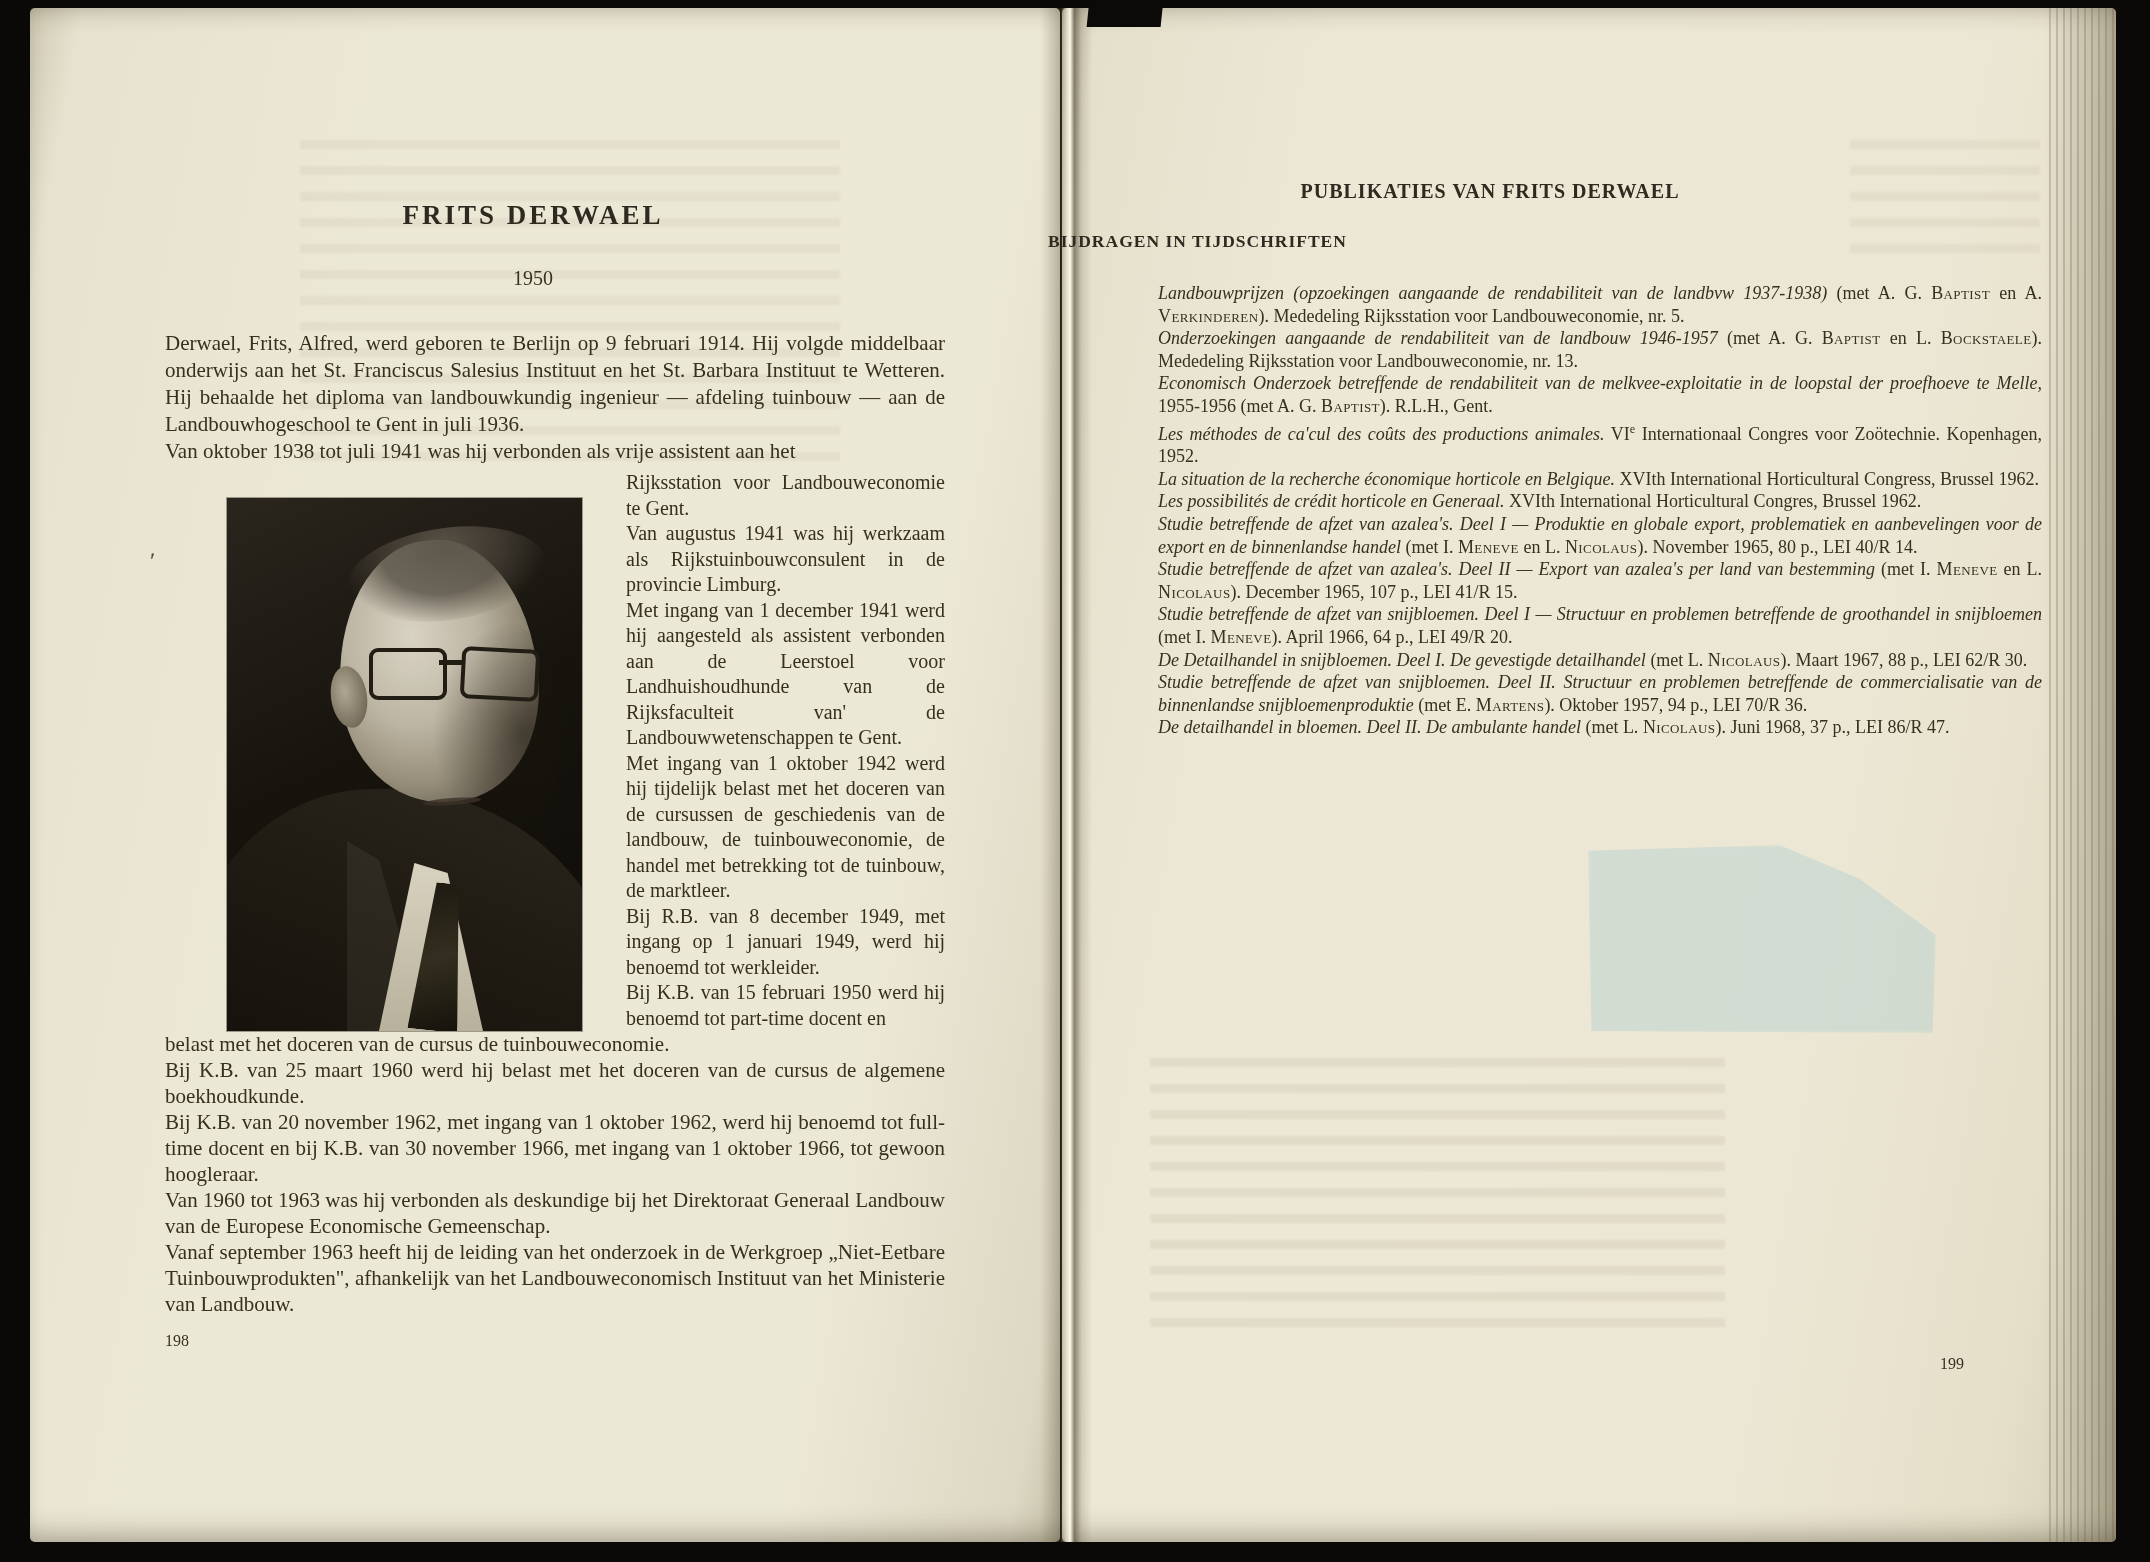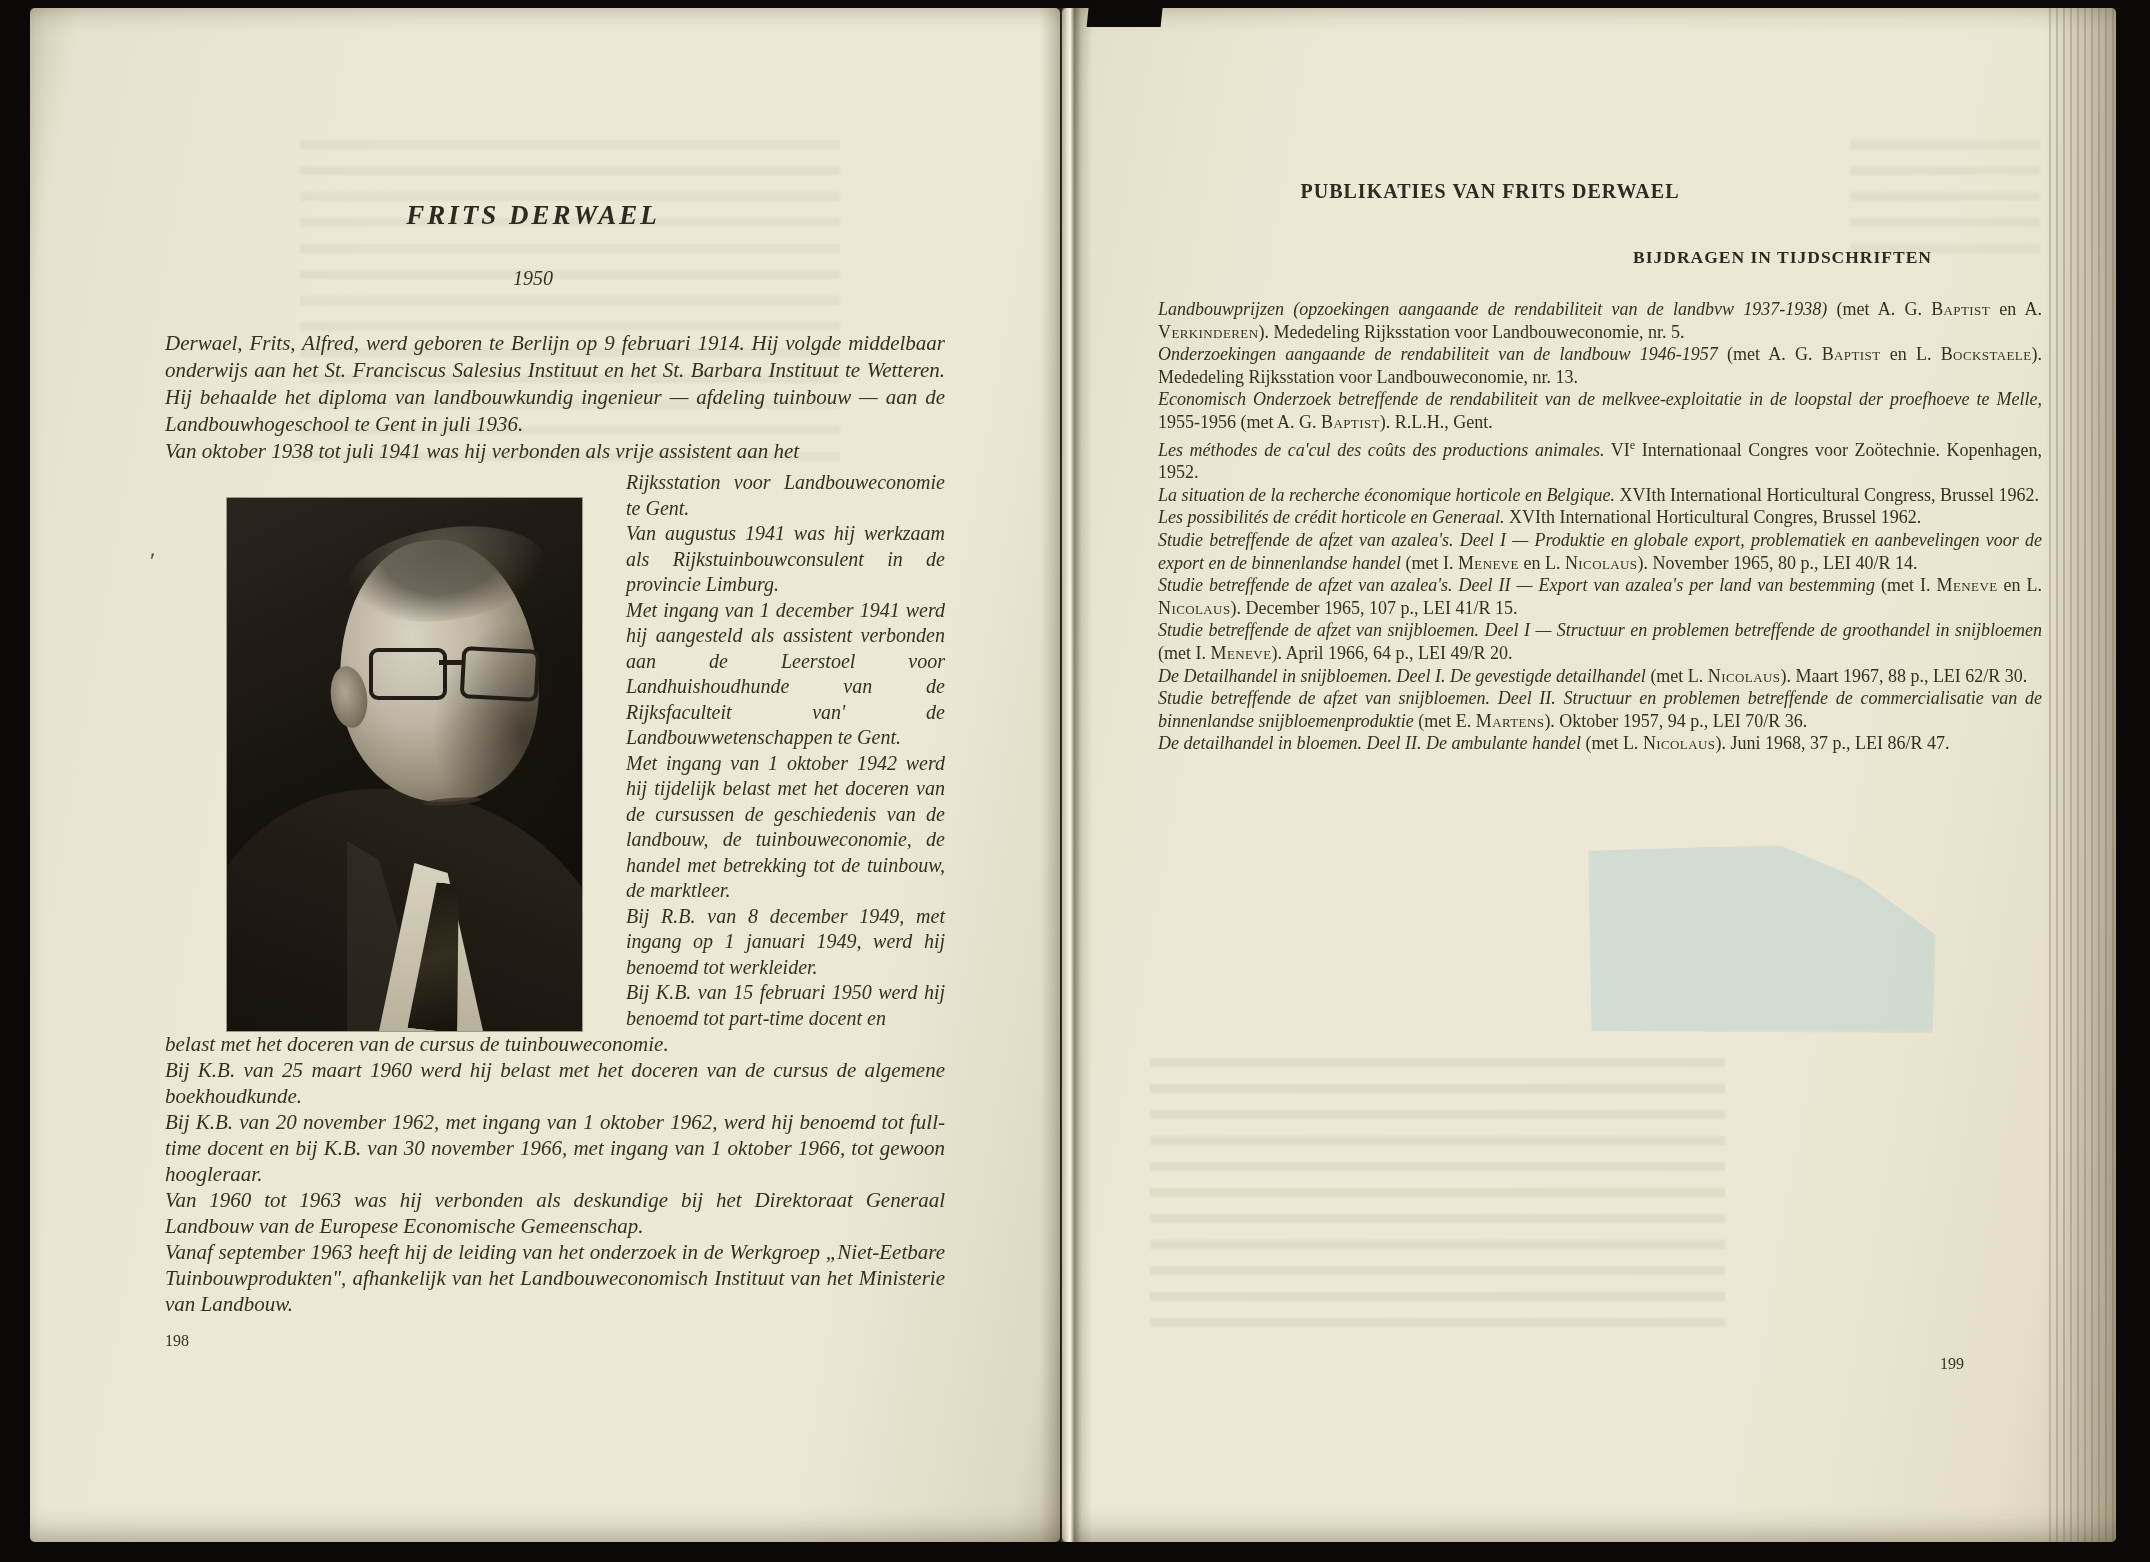--- a/index.html
+++ b/index.html
@@ -22,21 +22,21 @@
   
   .ghost{position:absolute;filter:blur(1.2px);pointer-events:none;}
   .ghost-lines{background:repeating-linear-gradient(180deg,rgba(118,108,84,.10) 0 9px,rgba(118,108,84,0) 9px 26px);}
   .ghost-left-top{left:300px;top:140px;width:540px;height:330px;opacity:.75;}
   .ghost-right-top{left:1850px;top:140px;width:190px;height:120px;opacity:.7;}
   .ghost-right-bottom{left:1150px;top:1058px;width:575px;height:280px;opacity:.95;}
   .blue-patch{left:1588px;top:845px;width:348px;height:188px;background:rgba(173,205,207,.42);
     clip-path:polygon(0 3%,55% 0,78% 18%,100% 48%,99% 100%,1% 99%);filter:blur(2px);}
   .margin-mark{position:absolute;left:150px;top:548px;font-size:24px;color:#4a4433;}
   
-  .col-left{position:absolute;left:165px;top:150px;width:780px;font-style:italic;}
+  .col-left{position:absolute;left:165px;top:150px;width:780px;}
   .bio-title{margin:50px 0 0;text-align:center;font-size:27px;font-weight:700;letter-spacing:3px;color:#2e2a20;transform:translateX(-22px);}
   .bio-year{margin:36px 0 0;text-align:center;font-size:20px;color:#35301f;transform:translateX(-22px);}
   p.bio{margin:0;font-size:21px;line-height:27px;text-align:justify;}
   .photo-row{display:flex;align-items:flex-end;margin-top:5px;}
   .side-text{margin-left:44px;width:322px;}
   .side-text p.bio{font-size:20px;line-height:25.5px;}
   .below-photo p.bio{line-height:26px;}
   .pagenum{font-size:16px;color:#35301f;}
   .pagenum-left{position:absolute;left:165px;top:1332px;}
   .pagenum-right{position:absolute;left:1940px;top:1342px;margin-top:13px;}
@@ -62,21 +62,21 @@
     background:linear-gradient(20deg,#14110b 0%,#201c14 55%,#2c2820 100%);}
   .ph-lapel{position:absolute;left:120px;bottom:0;width:80px;height:190px;background:rgba(150,140,120,.12);
     clip-path:polygon(0 0,40% 10%,100% 100%,0 100%);}
   .ph-shirt{position:absolute;left:152px;bottom:0;width:104px;height:168px;background:linear-gradient(180deg,#d8d2c0,#b8b19c);
     clip-path:polygon(34% 0,66% 6%,100% 100%,0 100%);}
   .ph-tie{position:absolute;left:188px;bottom:0;width:50px;height:148px;background:linear-gradient(160deg,#1c1910 0%,#332e1f 50%,#15120b 100%);
     transform:rotate(6deg);clip-path:polygon(28% 0,72% 0,100% 100%,0 100%);}
   
   .col-right{position:absolute;left:1158px;top:150px;width:884px;}
   .pub-title{margin:30px 0 0;text-align:center;font-size:20px;font-weight:700;letter-spacing:1px;color:#2e2a20;transform:translateX(-110px);}
-  .pub-subtitle{margin:44px 0 0;text-align:right;font-size:17.5px;font-weight:700;letter-spacing:1px;color:#2e2a20;transform:translateX(-110px);}
+  .pub-subtitle{margin:28px 0 0;text-align:left;font-size:17.5px;font-weight:700;letter-spacing:1px;color:#2e2a20;transform:translateX(-110px);}
   .pubs{margin-top:30px;}
   p.pub{margin:0;font-size:18px;line-height:22.6px;text-align:justify;}
   .italic{font-style:italic;font-family:Liberation Serif, serif;}
   .smallcaps{font-variant:small-caps;letter-spacing:.4px;}
   .roman{font-style:normal;}
   .sup{vertical-align:super;font-size:68%;}
 </style>
 </head>
 <body>
 

